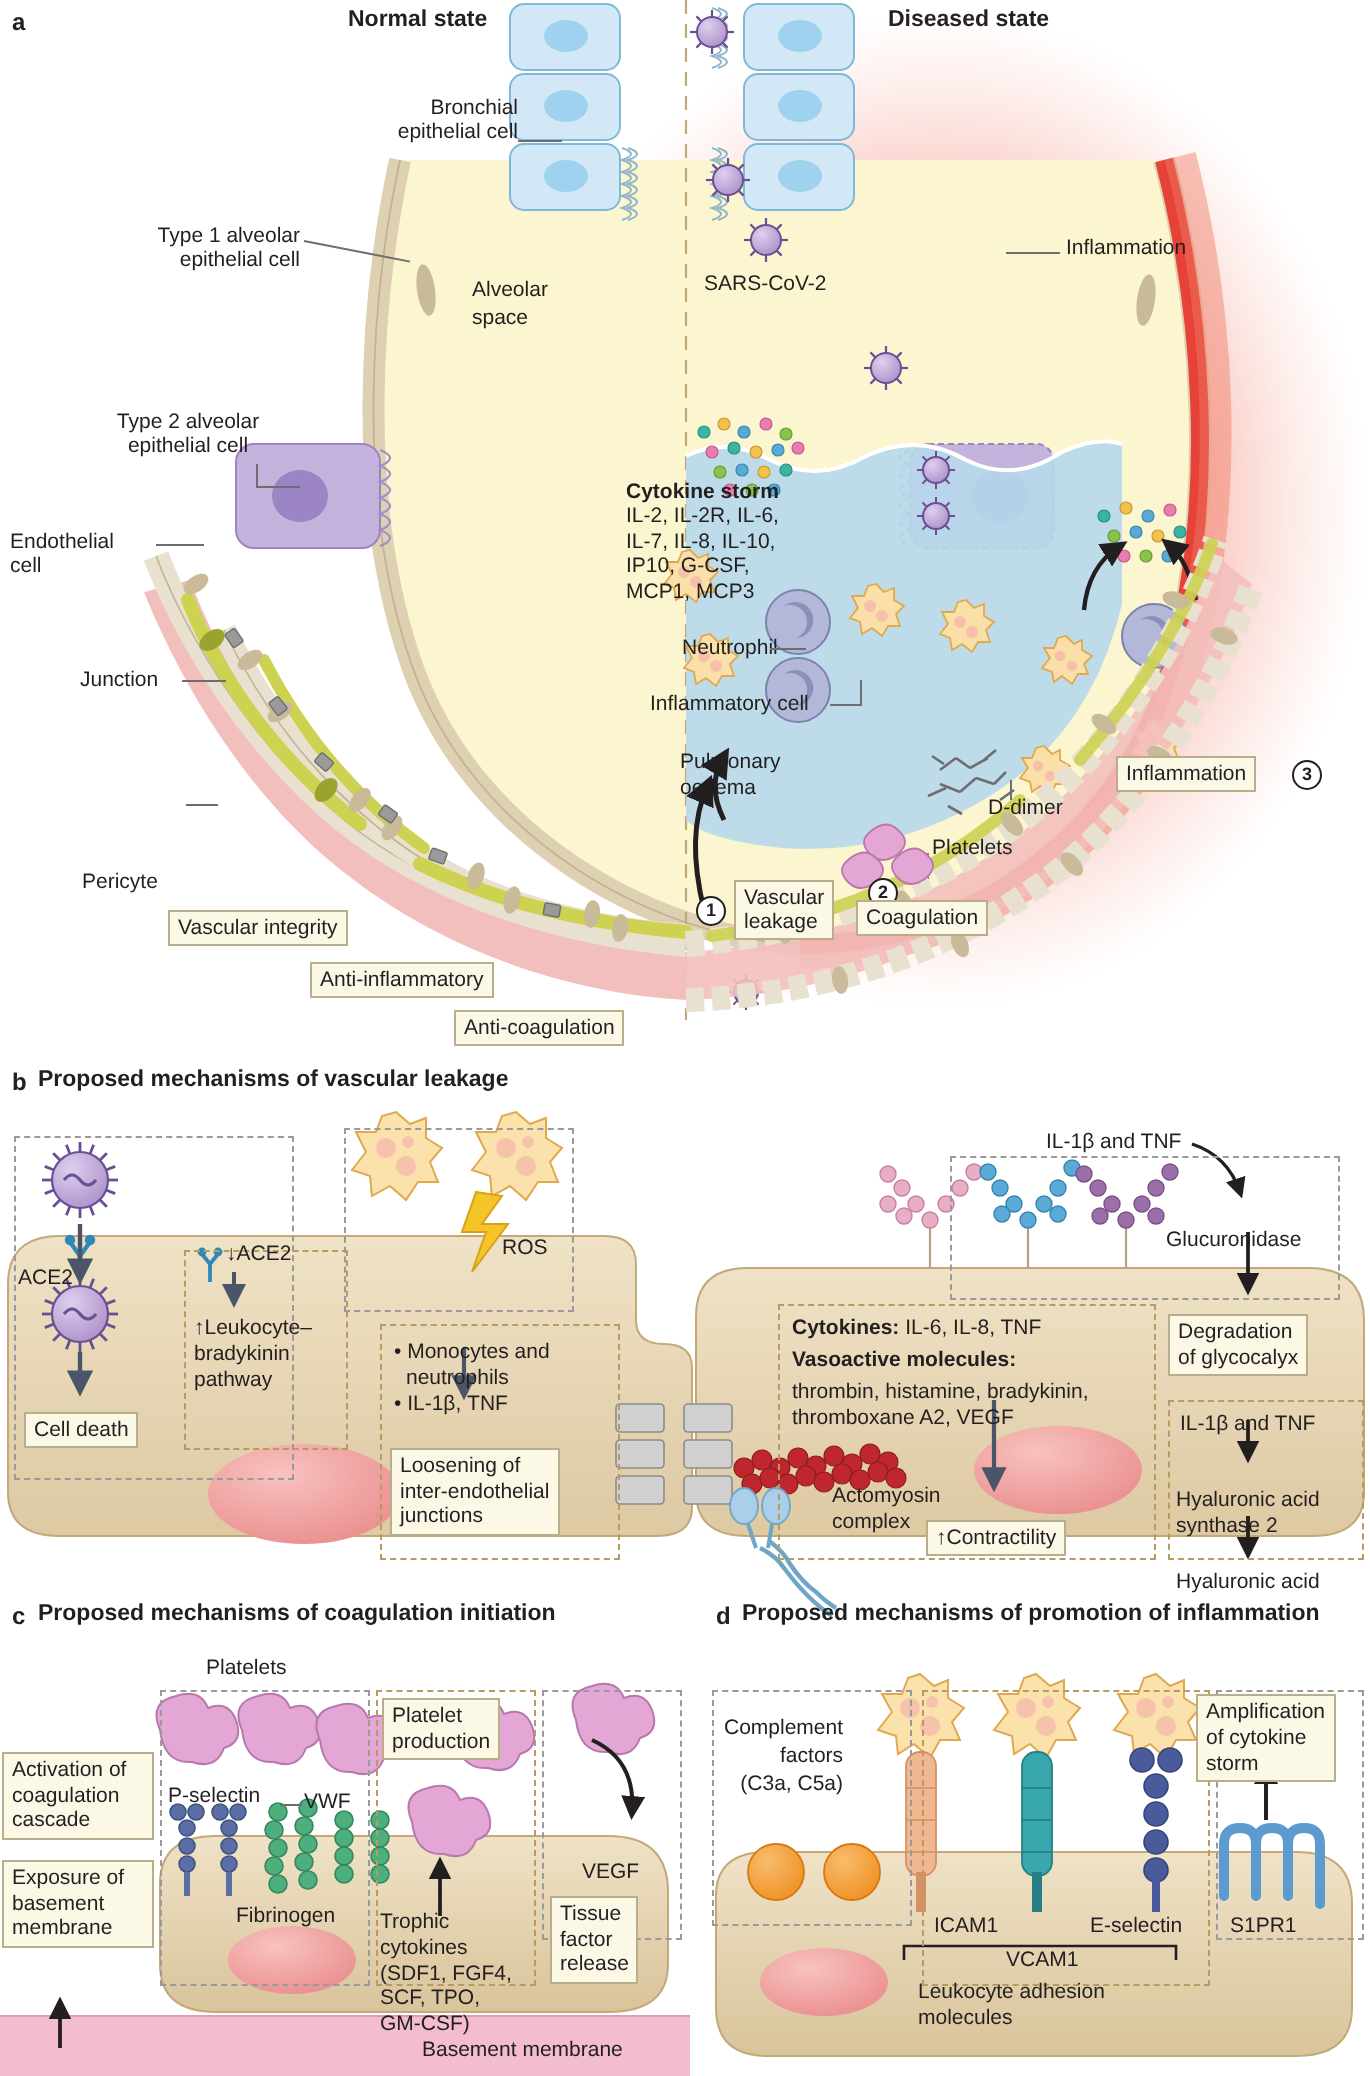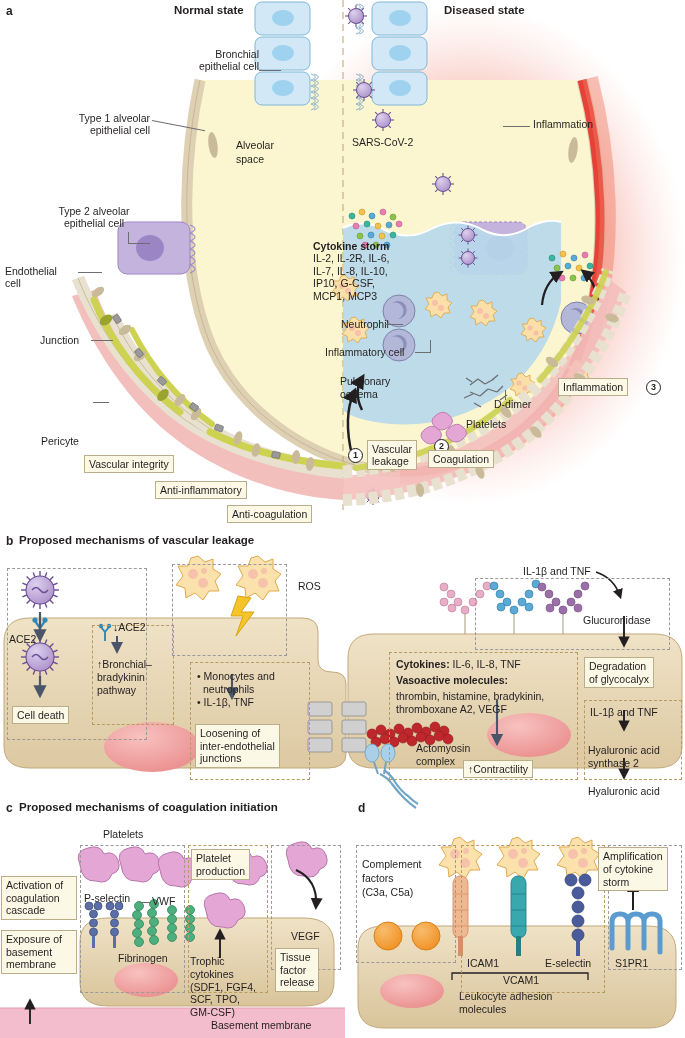--- a/index.html
+++ b/index.html
@@ -734,25 +734,25 @@
   <div class="abs dashbox" style="left:172px;top:564px;width:115px;height:92px;"></div>
   <div class="abs dashbox-tan" style="left:190px;top:662px;width:120px;height:118px;"></div>
   <div class="abs dashbox" style="left:475px;top:578px;width:195px;height:72px;"></div>
   <div class="abs dashbox-tan" style="left:389px;top:652px;width:189px;height:128px;"></div>
   <div class="abs dashbox-tan" style="left:584px;top:700px;width:98px;height:80px;"></div>
 
   <div class="abs lbl" style="left:9px;top:633px;">ACE2</div>
   <div class="abs boxed" style="left:12px;top:706px;">Cell death</div>
   <div class="abs lbl" style="left:113px;top:621px;">↓ACE2</div>
   <div class="abs lbl" style="left:97px;top:658px;line-height:1.25;">
-    <div>↑Bronchial–</div>
+    <div>↑Leukocyte–</div>
     <div>bradykinin</div>
     <div>pathway</div>
   </div>
-  <div class="abs lbl" style="left:251px;top:580px;margin-left:47px;">ROS</div>
+  <div class="abs lbl" style="left:251px;top:618px;">ROS</div>
   <div class="abs lbl" style="left:197px;top:670px;line-height:1.25;">
     <div>• Monocytes and</div>
     <div style="padding-left:6px;">neutrophils</div>
     <div>• IL-1β, TNF</div>
   </div>
   <div class="abs boxed" style="left:195px;top:724px;line-height:1.2;">
     <div>Loosening of</div>
     <div>inter-endothelial</div>
     <div>junctions</div>
   </div>
@@ -907,20 +907,21 @@
   <div class="abs lbl" style="left:291px;top:930px;">VEGF</div>
   <div class="abs boxed" style="left:275px;top:948px;line-height:1.2;">
     <div>Tissue</div>
     <div>factor</div>
     <div>release</div>
   </div>
 
   <div class="abs lbl" style="left:211px;top:1019px;">Basement membrane</div>
 
   <div class="abs panel-letter" style="left:358px;top:801px;">d</div>
+  <div class="abs panel-title" style="left:371px;top:801px;">Proposed mechanisms of promotion of inflammation</div>
 
   <svg class="abs" style="left:340px;top:818px;" width="345" height="220">
     <defs>
       <linearGradient id="cellGradD" x1="0" y1="0" x2="0" y2="1">
         <stop offset="0%" stop-color="#efe2c6"></stop>
         <stop offset="100%" stop-color="#d9c49b"></stop>
       </linearGradient>
       <radialGradient id="nucGradD" cx="0.38" cy="0.3" r="0.8">
         <stop offset="0%" stop-color="#f8c2bf"></stop>
         <stop offset="100%" stop-color="#e98c8c"></stop>
@@ -991,21 +992,21 @@
 
     <path d="M112 162 l0 -7 l136 0 l0 7" fill="none" stroke="#231f20" stroke-width="1.3"></path>
 
     <path d="M293 92 l0 -26" stroke="#231f20" stroke-width="2" marker-end="url(#arrD)"></path>
   </svg>
 
   <div class="abs dashbox" style="left:356px;top:845px;width:100px;height:118px;"></div>
   <div class="abs dashbox-tan" style="left:461px;top:845px;width:144px;height:148px;"></div>
   <div class="abs dashbox" style="left:608px;top:845px;width:74px;height:125px;"></div>
 
-  <div class="abs lbl" style="left:362px;top:857px;line-height:1.34;">
+  <div class="abs lbl" style="left:362px;top:857px;line-height:1.34;text-align:right;">
     <div>Complement</div>
     <div>factors</div>
     <div>(C3a, C5a)</div>
   </div>
   <div class="abs lbl" style="left:467px;top:957px;">ICAM1</div>
   <div class="abs lbl" style="left:503px;top:974px;">VCAM1</div>
   <div class="abs lbl" style="left:545px;top:957px;">E-selectin</div>
   <div class="abs lbl" style="left:459px;top:990px;line-height:1.22;">
     <div>Leukocyte adhesion</div>
     <div>molecules</div>

